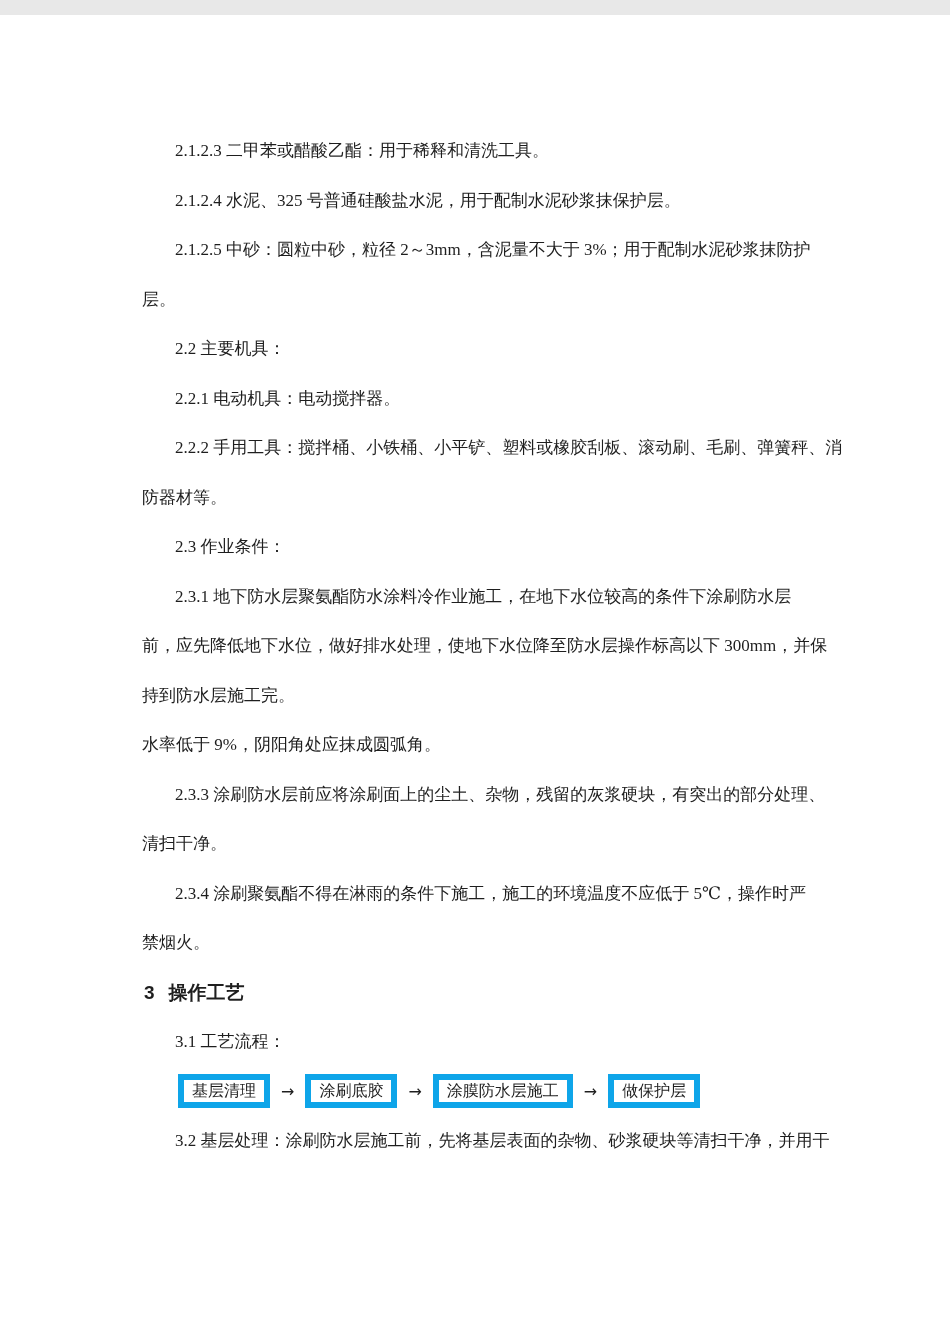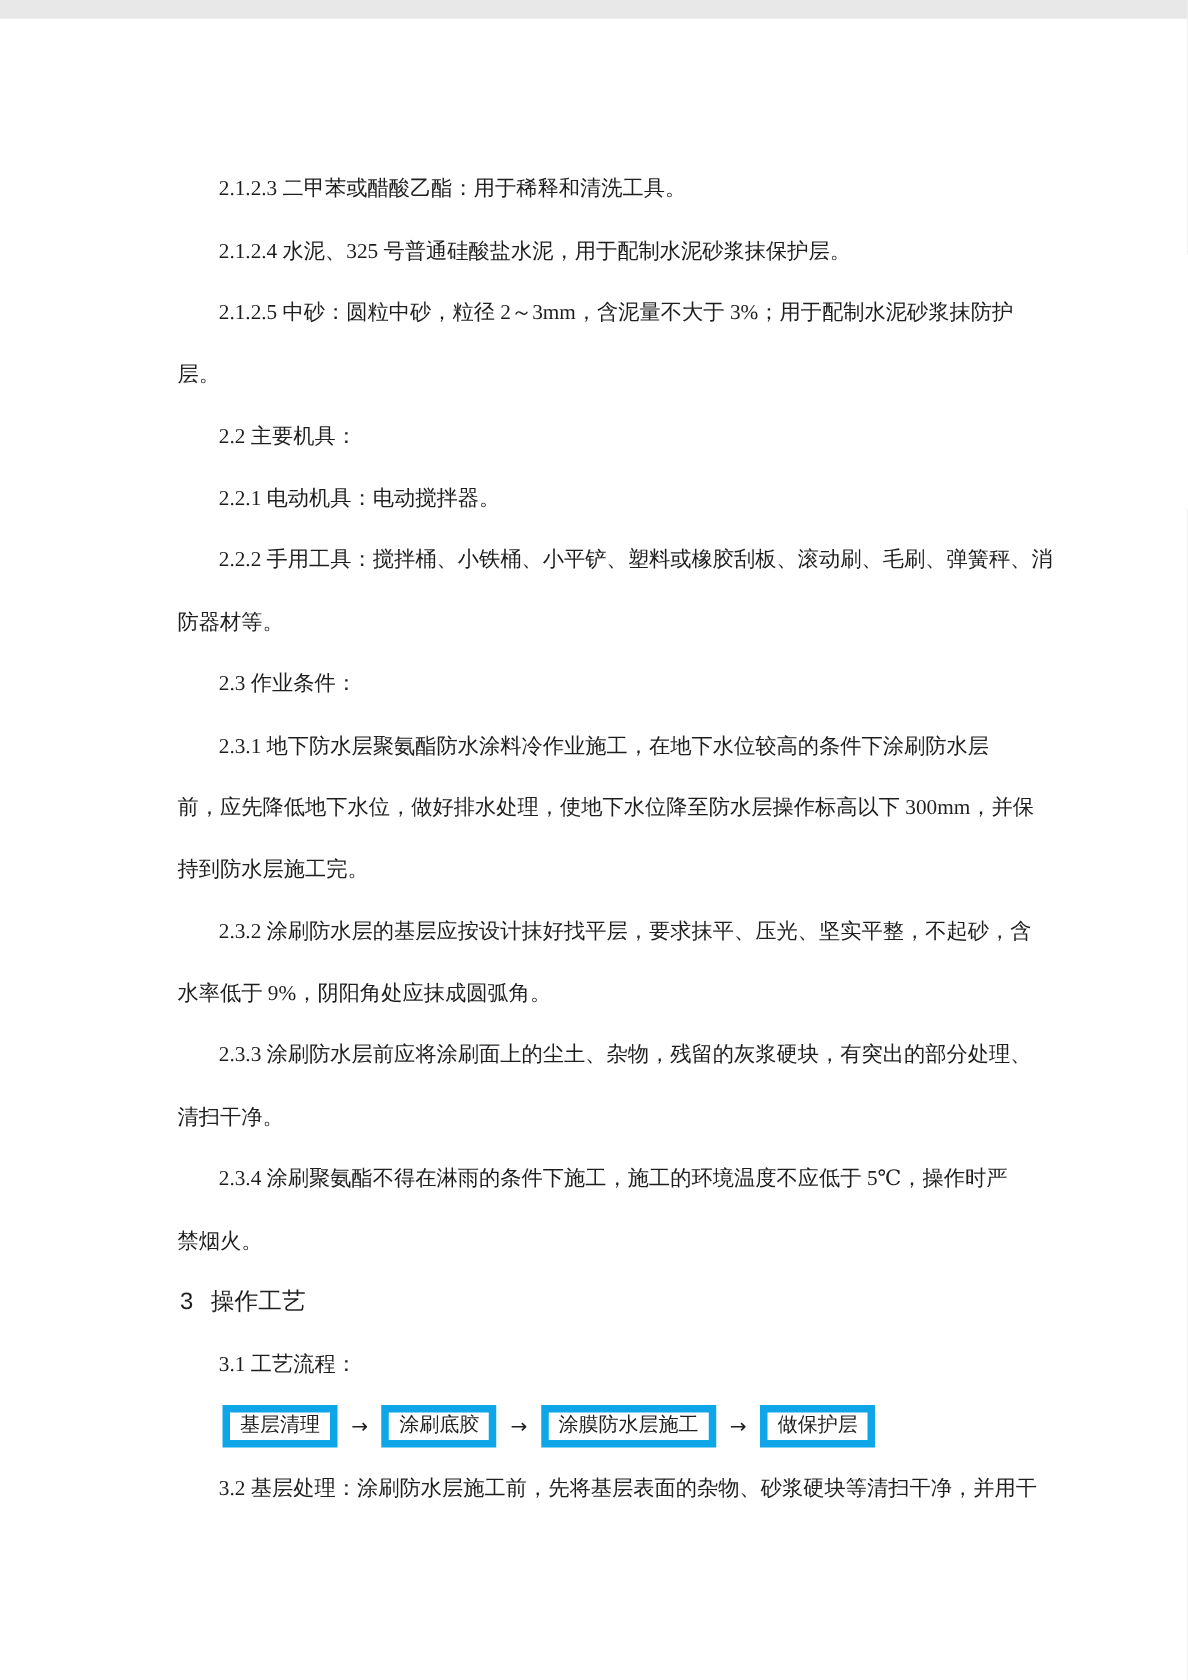--- a/index.html
+++ b/index.html
@@ -19,21 +19,21 @@
     height:49.5px;
     line-height:49.5px;
     white-space:nowrap;
   }
   .first { text-indent:33px; }
   .cont  { text-indent:0; }
   .heading-line {
     height:49.5px; line-height:49.5px;
     white-space:nowrap;
     font-family:"Liberation Sans","DejaVu Sans",sans-serif;
-    font-weight:normal;
+    font-weight:bold;
     font-size:19px;
     padding-left:2px;
   }
   .heading-num { display:inline-block; margin-right:14px; }
   .flow-row {
     height:49.5px;
     display:flex;
     align-items:center;
     padding-left:36px;
   }
@@ -63,21 +63,20 @@
   <div class="line first">2.1.2.5 中砂：圆粒中砂，粒径 2～3mm，含泥量不大于 3%；用于配制水泥砂浆抹防护</div>
   <div class="line cont">层。</div>
   <div class="line first">2.2 主要机具：</div>
   <div class="line first">2.2.1 电动机具：电动搅拌器。</div>
   <div class="line first">2.2.2 手用工具：搅拌桶、小铁桶、小平铲、塑料或橡胶刮板、滚动刷、毛刷、弹簧秤、消</div>
   <div class="line cont">防器材等。</div>
   <div class="line first">2.3 作业条件：</div>
   <div class="line first">2.3.1 地下防水层聚氨酯防水涂料冷作业施工，在地下水位较高的条件下涂刷防水层</div>
   <div class="line cont">前，应先降低地下水位，做好排水处理，使地下水位降至防水层操作标高以下 300mm，并保</div>
   <div class="line cont">持到防水层施工完。</div>
-  <div class="line first">2.3.2 涂刷防水层的基层应按设计抹好找平层，要求抹平、压光、坚实平整，不起砂，含</div>
   <div class="line cont">水率低于 9%，阴阳角处应抹成圆弧角。</div>
   <div class="line first">2.3.3 涂刷防水层前应将涂刷面上的尘土、杂物，残留的灰浆硬块，有突出的部分处理、</div>
   <div class="line cont">清扫干净。</div>
   <div class="line first">2.3.4 涂刷聚氨酯不得在淋雨的条件下施工，施工的环境温度不应低于 5℃，操作时严</div>
   <div class="line cont">禁烟火。</div>
 
   <div class="heading-line">
     <span class="heading-num">3</span><span>操作工艺</span>
   </div>
 

